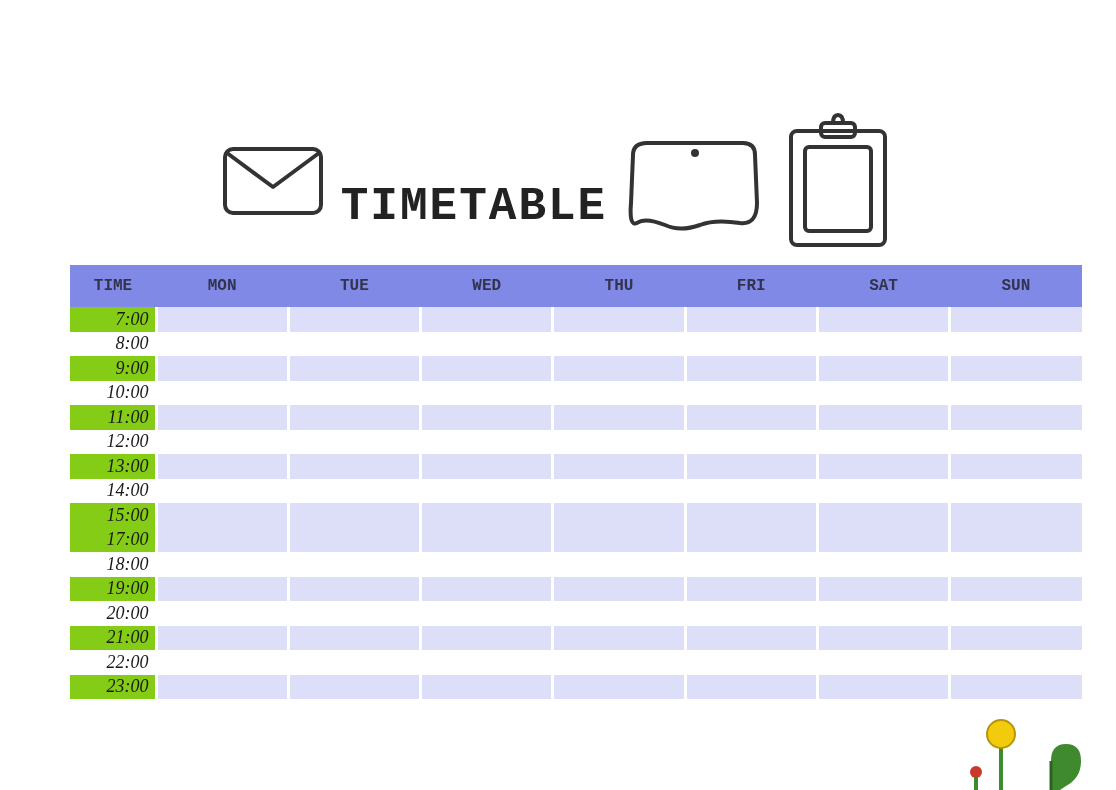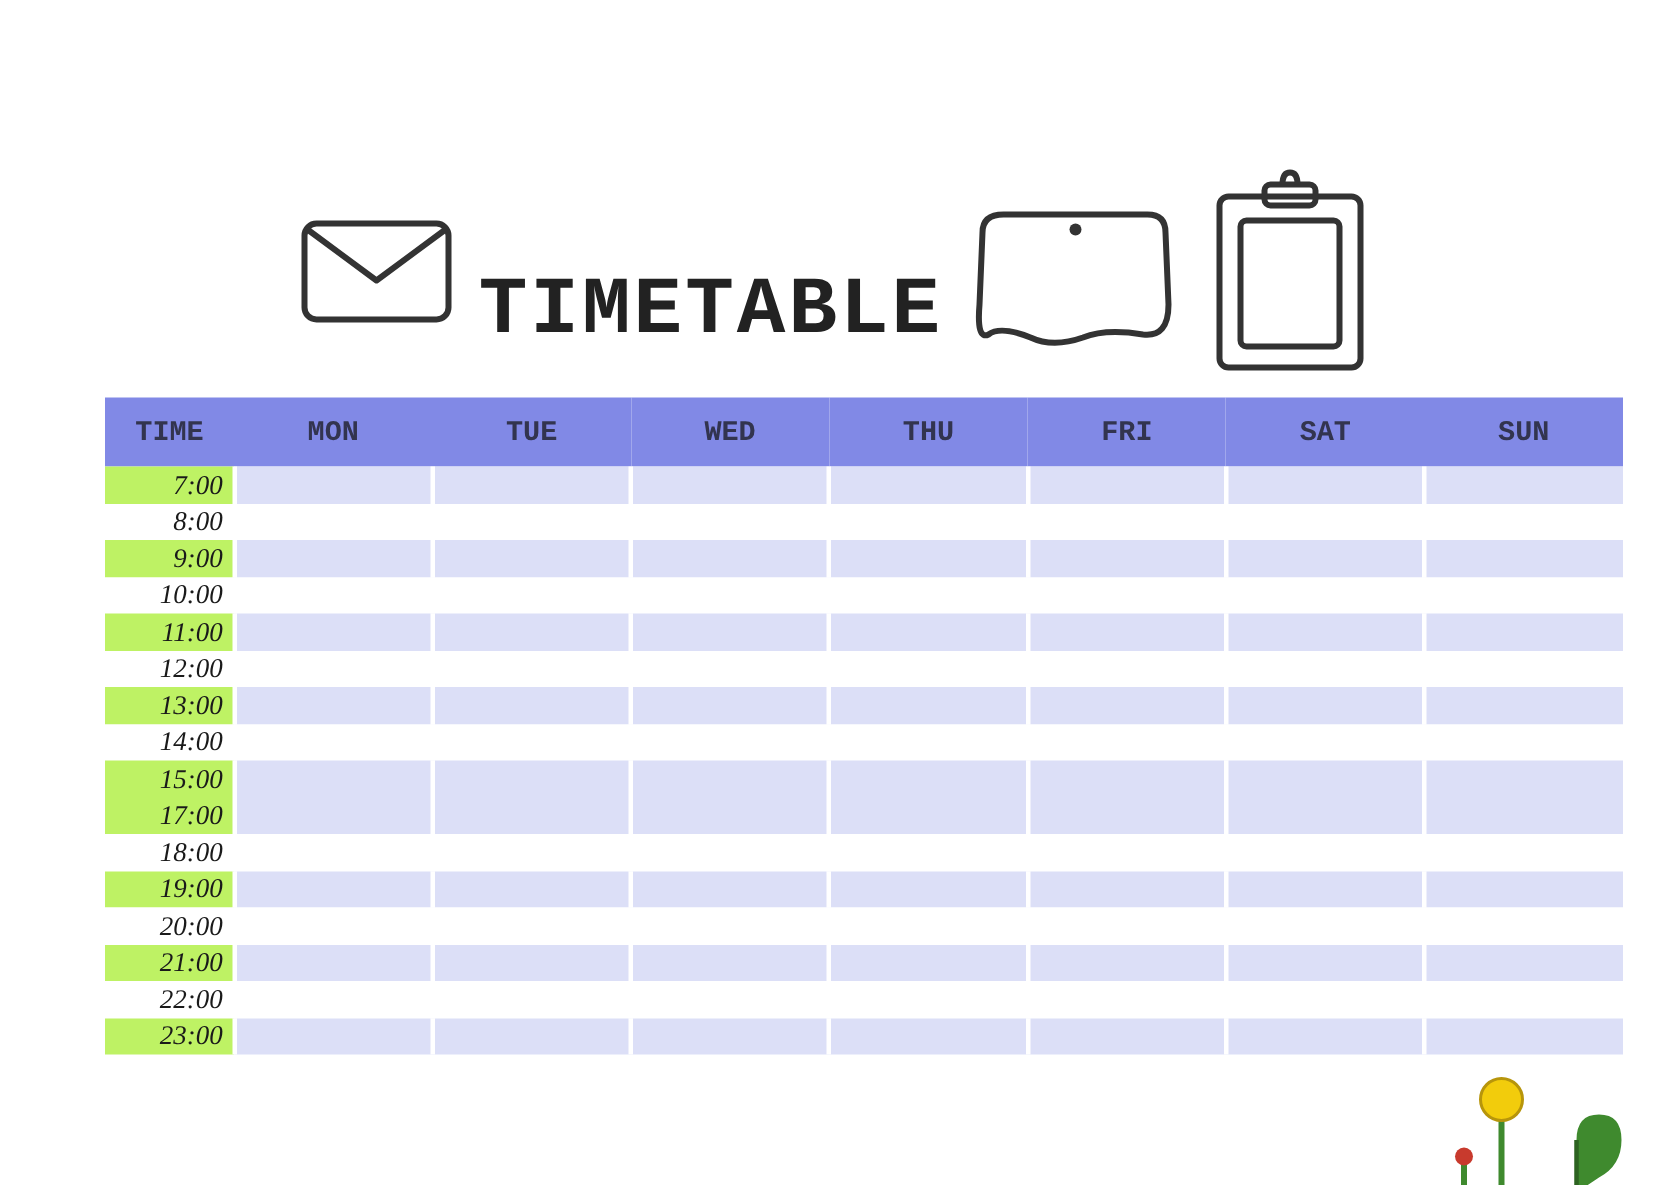--- a/index.html
+++ b/index.html
@@ -20,21 +20,21 @@
     width: 1116px;
     height: 150px;
     display: flex;
     align-items: center;
     justify-content: center;
     gap: 18px;
   }
   .hdr svg { overflow: visible; }
   .title {
     font-family: "Courier New", Courier, monospace;
-    font-size: 54px;
+    font-size: 46px;
     font-weight: 700;
     letter-spacing: 2px;
     color: #222;
     margin-top: 44px;
   }
 
   
   .grid {
     position: absolute;
     top: 265px;
@@ -42,21 +42,21 @@
     width: 1012px;
     border-collapse: collapse;
     table-layout: fixed;
   }
   .grid col.col-time { width: 86px; }
   .grid th {
     background: #8189e6;
     color: #32344f;
     font-family: "Courier New", Courier, monospace;
     font-weight: 700;
-    font-size: 19px;
+    font-size: 16px;
     text-align: center;
     height: 26px;
     padding: 12px;
   }
   .grid th.th-time { text-align: center; }
   .grid td {
     height: 24.5px;
     font-family: Georgia, "Times New Roman", serif;
     font-style: italic;
     font-size: 18px;
@@ -65,21 +65,21 @@
   }
   .grid td.time {
     text-align: right;
     padding-right: 6px;
   }
   .grid td.cell { border-left: 3px solid #ffffff; }
   .grid tr.alt td.cell,
   .grid tr.alt td.time { background: #dcdff7; }
   .grid tr td.cell,
   .grid tr td.time { background: #ffffff; }
-  .grid tr.alt td.time { background: #bef264; }
+  .grid tr.alt td.time { background: #84cc16; }
 
   
   .plants {
     position: absolute;
     bottom: -10px;
     right: 20px;
   }
 </style>
 </head>
 <body>

